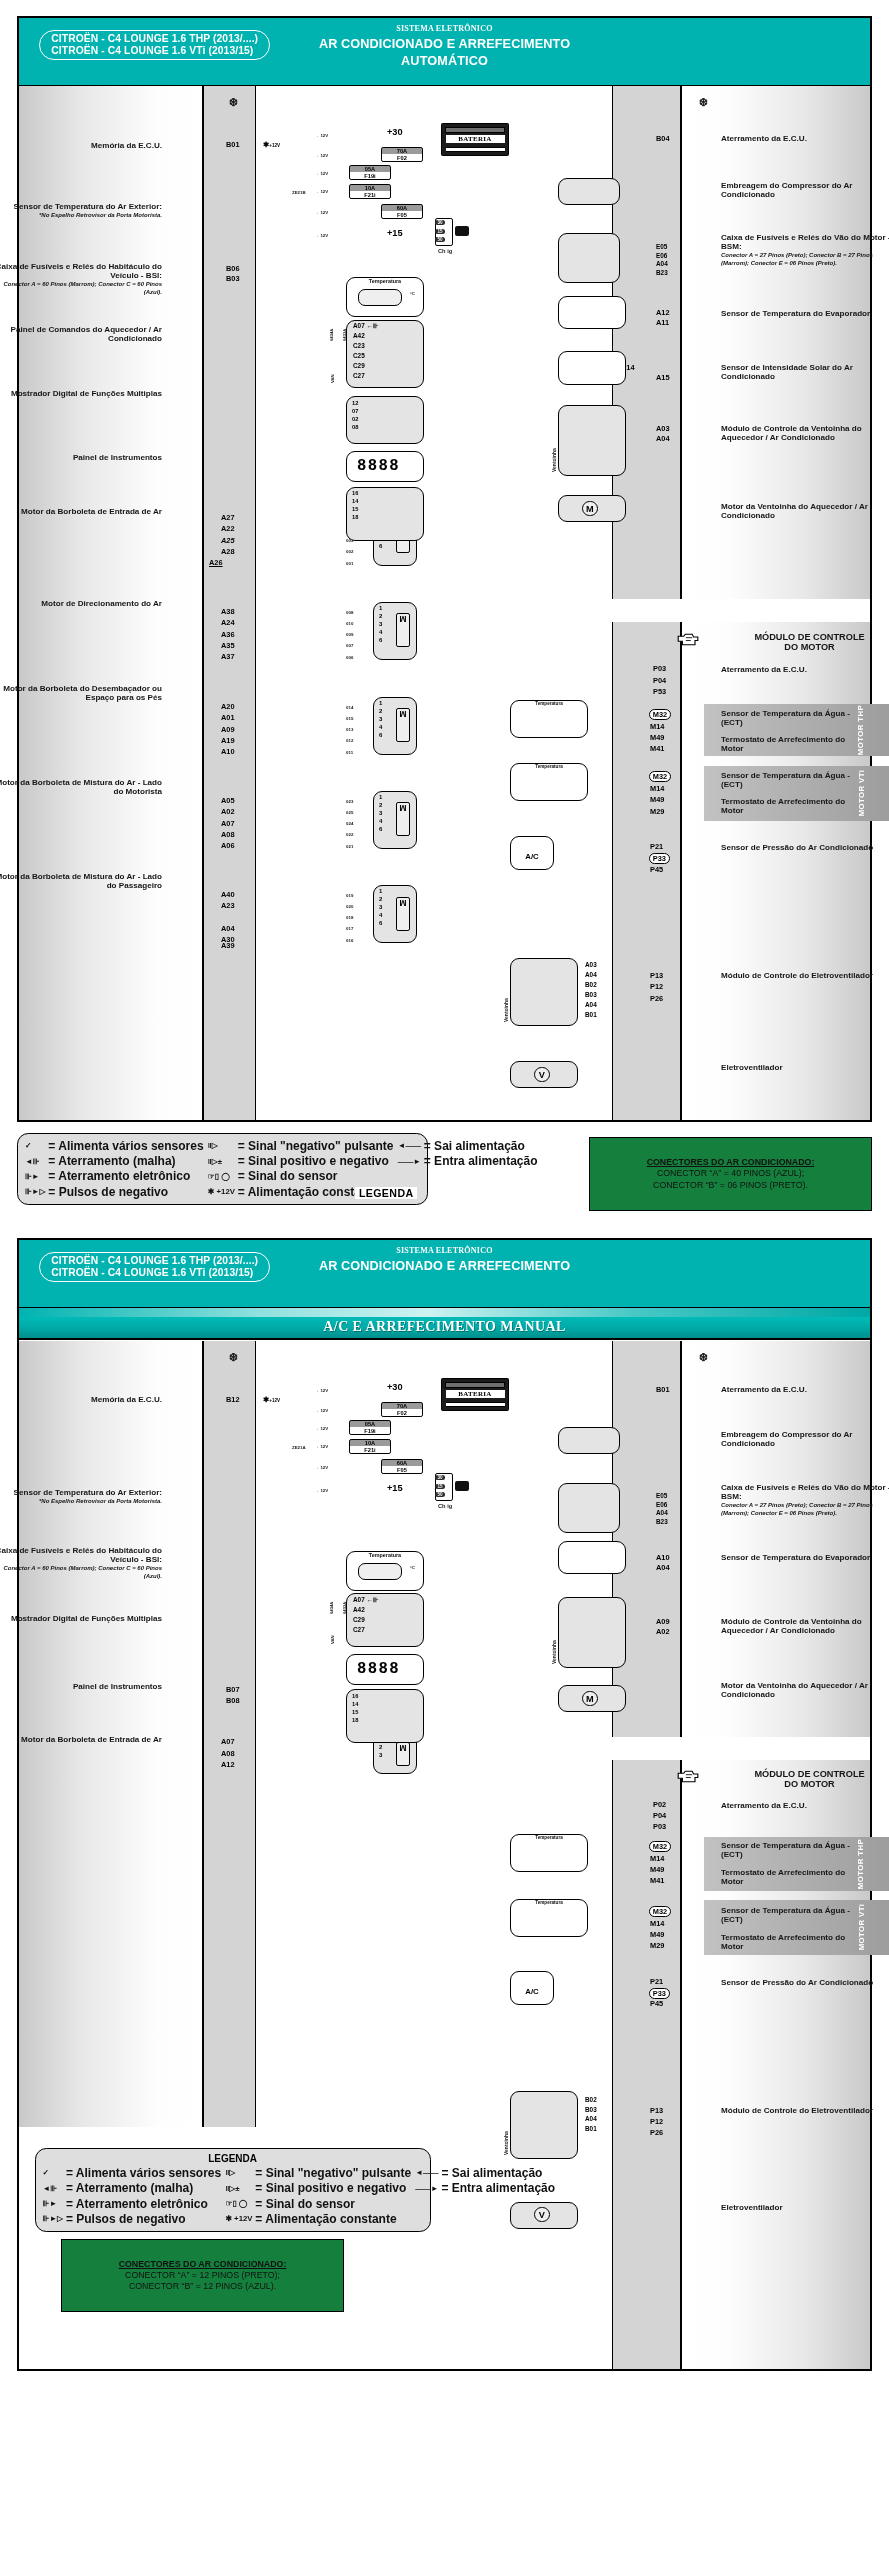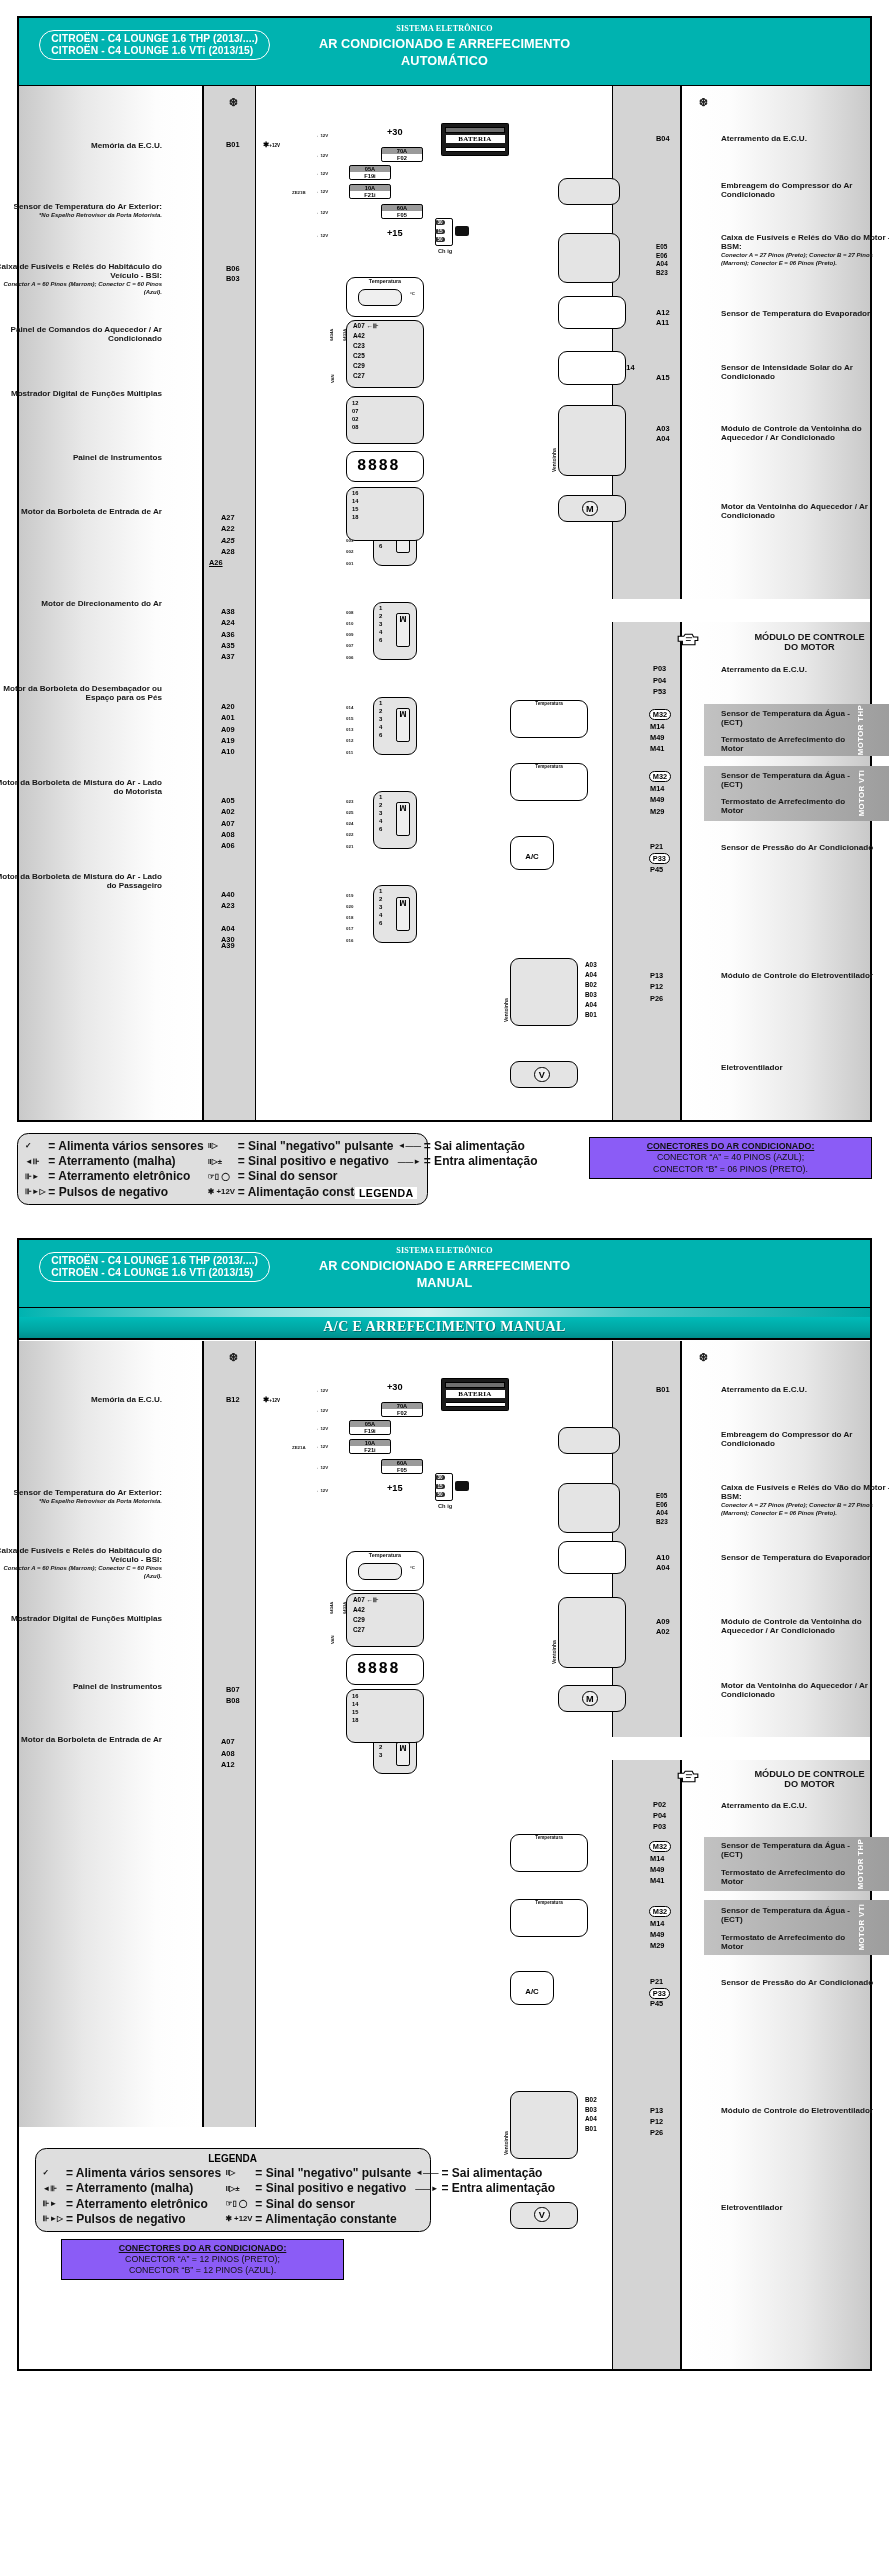--- a/index.html
+++ b/index.html
@@ -239,22 +239,22 @@
     padding:0.7px 4.2px 0.7px 0; white-space:nowrap; vertical-align:middle;
   }
   .legend td.sym { text-align:left; padding-right:2.8px; font-size:7.8px; }
   .legend-tag {
     position:absolute; right:10px; bottom:5px;
     background:#fff; font-size:10.6px; font-weight:bold; padding:0 3.5px;
     letter-spacing:0.4px;
   }
   .conn-box {
     position:absolute;
-    border:1.4px solid #000; background:#8b5cf6;
-    text-align:center; padding:3px 7px;
+    border:1.4px solid #000; background:#15803d;
+    text-align:center; padding:19px 7px;
     font-size:8.8px; line-height:11.3px; color:#111;
   }
   .conn-box .t { font-weight:bold; text-decoration:underline; }
 
   .sym-g  { font-family:"Liberation Sans",sans-serif; }
 </style>
 </head>
 <body>
 
 <div class="page">
@@ -661,21 +661,20 @@
 
       <div class="hdr">
         <div class="hdr-model">
           <div>CITROËN - C4 LOUNGE 1.6 THP (2013/....)</div>
           <div>CITROËN - C4 LOUNGE 1.6 VTi  (2013/15)</div>
         </div>
         <div class="hdr-center">
           <div class="hdr-sub">SISTEMA ELETRÔNICO</div>
           <div class="hdr-title">
             <div>AR CONDICIONADO E ARREFECIMENTO</div>
-            <div>MANUAL</div>
           </div>
         </div>
       </div>
 
       <div class="banner-wrap">
         <div class="banner-grad"></div>
         <div class="banner">A/C E ARREFECIMENTO MANUAL</div>
       </div>
 
       <div class="body" style="height:1028px;">

